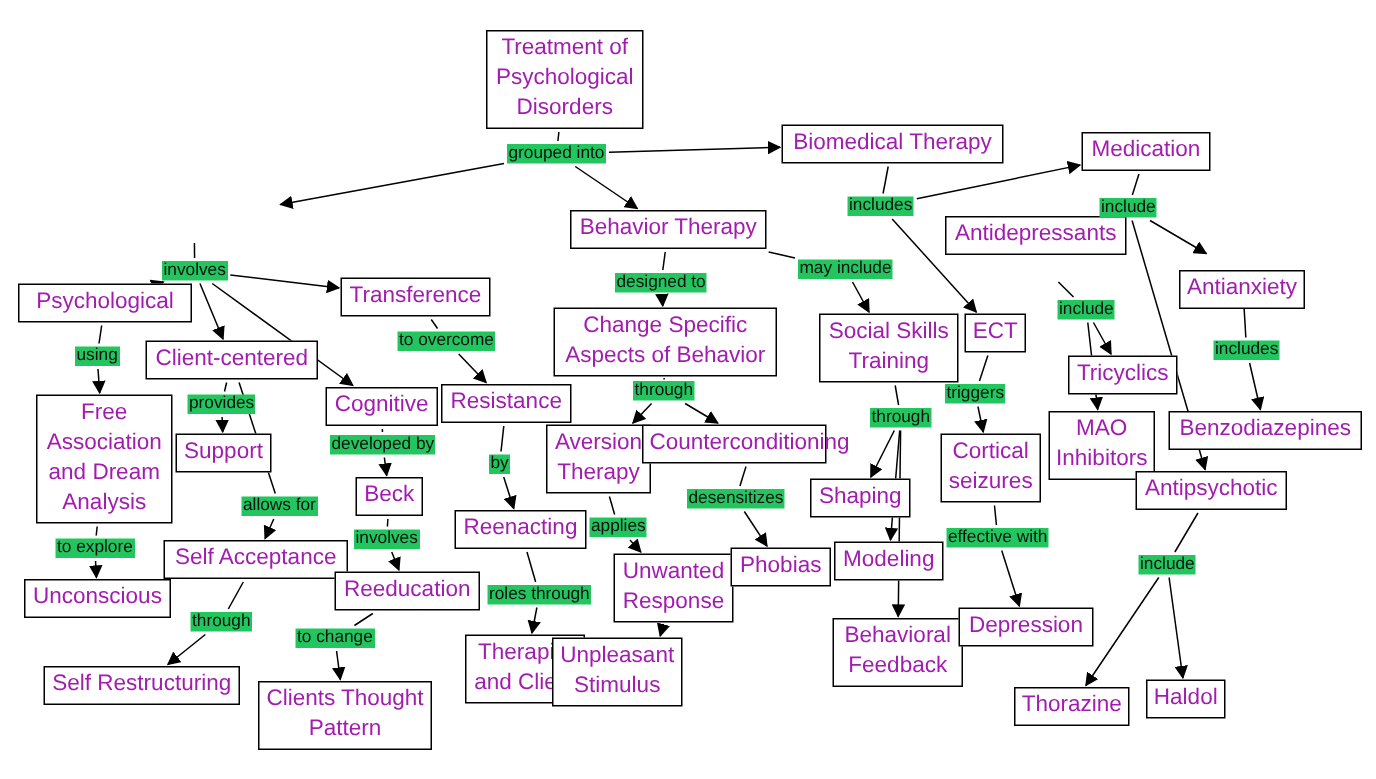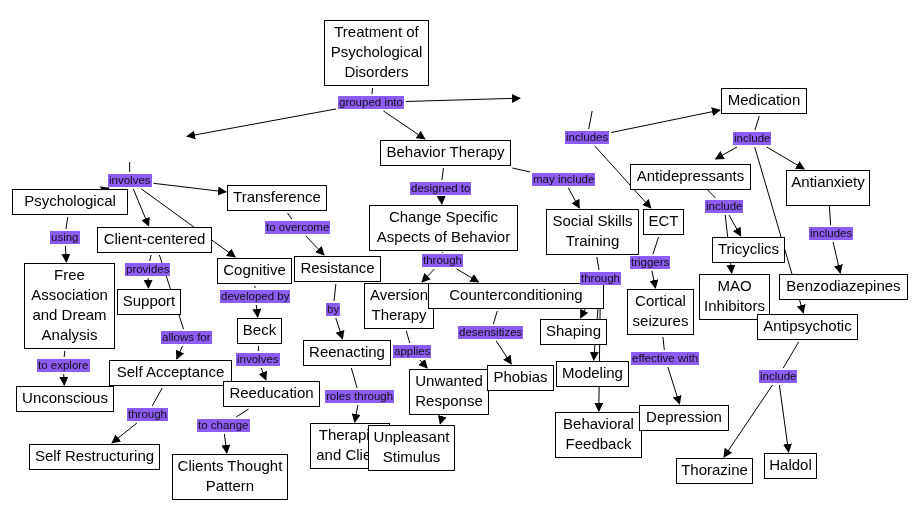--- a/index.html
+++ b/index.html
@@ -2,22 +2,22 @@
 <html><head>
 <meta charset="utf-8">
 <style>
   html, body { margin: 0; padding: 0; background: #ffffff; }
   body { width: 917px; height: 519px; position: relative; overflow: hidden;
          font-family: "Liberation Sans", sans-serif; color: #000; }
   #canvas { position: absolute; left: 0; top: 0; width: 917px; height: 519px; }
   svg#edges { position: absolute; left: 0; top: 0; width: 917px; height: 519px; }
   .node { position: absolute; box-sizing: border-box; border: 1px solid #000;
           background: #fff; font-size: 15px; line-height: 20px; text-align: center;
-          padding: 1px 4px; white-space: pre-line; color: #000000; }
-  .label { position: absolute; font-size: 11.5px; line-height: 13px; background: #8b5cf6;
+          padding: 1px 4px; white-space: pre-line; color: #a21caf; }
+  .label { position: absolute; font-size: 11.5px; line-height: 13px; background: #22c55e;
            color: #111; white-space: nowrap; padding: 0 1px; }
 </style>
 </head>
 <body>
 
 <div id="canvas">
   <svg id="edges" xmlns="http://www.w3.org/2000/svg">
     <defs>
       <marker id="arrow" viewBox="0 0 10 10" refX="9" refY="5" markerWidth="9" markerHeight="9" orient="auto-start-reverse">
         <path d="M0,0 L10,5 L0,10 z" fill="#000"></path>
@@ -88,43 +88,44 @@
       <line x1="224.37060072815535" y1="434" x2="226.85800970873785" y2="453" stroke="#000" stroke-width="1" marker-end="url(#arrow)"></line>
       <line x1="351.3318965517241" y1="368" x2="357.10775862068965" y2="388" stroke="#000" stroke-width="1"></line>
       <line x1="357.92045454545456" y1="405" x2="354.6363636363636" y2="422" stroke="#000" stroke-width="1" marker-end="url(#arrow)"></line>
       <line x1="442.35714285714283" y1="416" x2="440.14285714285717" y2="424" stroke="#000" stroke-width="1" marker-end="url(#arrow)"></line>
     </svg>
 
   <div class="node" style="left:324px;top:20px;width:105px;height:66px;">Treatment of
 Psychological
 Disorders</div>
   <div class="node" style="left:380px;top:140px;width:131px;height:26px;">Behavior Therapy</div>
+  <div class="node" style="left:521px;top:83px;width:148px;height:26px;">Biomedical Therapy</div>
   <div class="node" style="left:721px;top:88px;width:86px;height:26px;">Medication</div>
   <div class="node" style="left:12px;top:189px;width:116px;height:26px;">Psychological</div>
   <div class="node" style="left:227px;top:185px;width:100px;height:26px;">Transference</div>
   <div class="node" style="left:217px;top:258px;width:75px;height:26px;">Cognitive</div>
   <div class="node" style="left:97px;top:227px;width:115px;height:26px;">Client-centered</div>
   <div class="node" style="left:294px;top:256px;width:87px;height:26px;">Resistance</div>
   <div class="node" style="left:369px;top:205px;width:149px;height:46px;">Change Specific
 Aspects of Behavior</div>
   <div class="node" style="left:546px;top:209px;width:93px;height:46px;">Social Skills
 Training</div>
   <div class="node" style="left:643px;top:209px;width:41px;height:26px;">ECT</div>
-  <div class="node" style="left:630px;top:164px;width:121px;height:26px;">Antidepressants</div>
-  <div class="node" style="left:786px;top:170px;width:84px;height:36px;">Antianxiety</div>
+  <div class="node" style="left:630px;top:144px;width:121px;height:26px;">Antidepressants</div>
+  <div class="node" style="left:786px;top:180px;width:84px;height:26px;">Antianxiety</div>
   <div class="node" style="left:712px;top:237px;width:73px;height:26px;">Tricyclics</div>
   <div class="node" style="left:24px;top:263px;width:91px;height:86px;">Free
 Association
 and Dream
 Analysis</div>
   <div class="node" style="left:117px;top:289px;width:64px;height:26px;">Support</div>
   <div class="node" style="left:237px;top:318px;width:45px;height:26px;">Beck</div>
   <div class="node" style="left:364px;top:283px;width:70px;height:46px;">Aversion
 Therapy</div>
-  <div class="node" style="left:428px;top:283px;width:176px;height:26px;">Counterconditioning</div>
+  <div class="node" style="left:428px;top:283px;width:123px;height:26px;">Counterconditioning</div>
   <div class="node" style="left:540px;top:319px;width:67px;height:26px;">Shaping</div>
   <div class="node" style="left:627px;top:289px;width:67px;height:46px;">Cortical
 seizures</div>
   <div class="node" style="left:699px;top:274px;width:71px;height:46px;">MAO
 Inhibitors</div>
   <div class="node" style="left:779px;top:274px;width:129px;height:26px;">Benzodiazepines</div>
   <div class="node" style="left:757px;top:314px;width:101px;height:26px;">Antipsychotic</div>
   <div class="node" style="left:303px;top:340px;width:88px;height:26px;">Reenacting</div>
   <div class="node" style="left:109px;top:360px;width:123px;height:26px;">Self Acceptance</div>
   <div class="node" style="left:16px;top:386px;width:98px;height:26px;">Unconscious</div>

